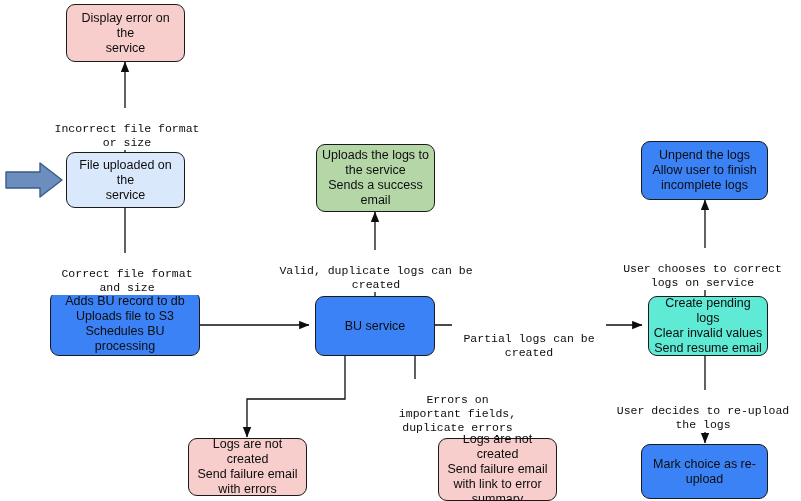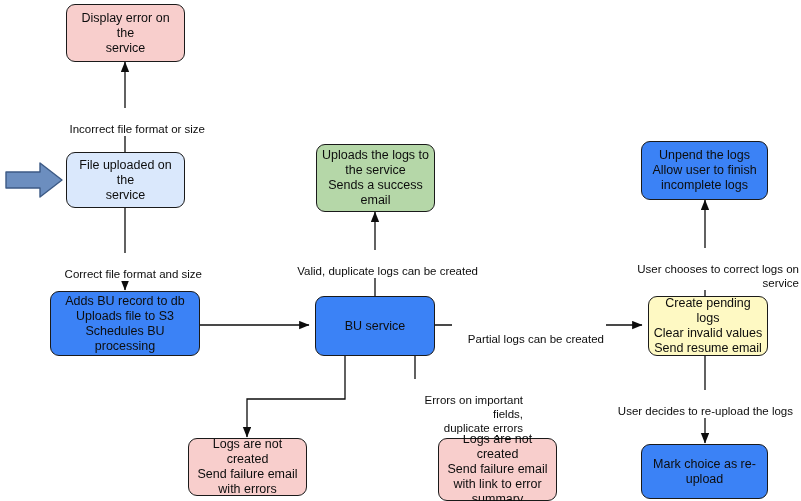--- a/index.html
+++ b/index.html
@@ -34,32 +34,33 @@
     text-align: center;
     color: #0d0d0d;
     font-size: 12.5px;
     line-height: 15px;
     white-space: pre-line;
     padding: 8px 4px;
   }
   .node.pink   { background: #f8cecc; }
   .node.blue   { background: #dae8fc; }
   .node.green  { background: #b5d7a8; justify-content: center; }
-  .node.yellow { background: #fef9c3; }
+  .node.yellow { background: #5eead4; }
   .node.white  { background: #3b82f6; }
   .edge-label {
     position: absolute;
     font-size: 11.5px;
     line-height: 14px;
     color: #0d0d0d;
-    text-align: right;
+    text-align: center;
     white-space: pre-line;
     background: #ffffff;
     padding: 0 2px;
     box-sizing: border-box;
+    font-family: Liberation Mono, monospace;
   }
 </style>
 </head>
 <body>
 
 <div id="canvas">
 
   <svg id="edges" xmlns="http://www.w3.org/2000/svg">
     <defs>
       <marker id="ah" markerWidth="9" markerHeight="9" refX="7.6" refY="3.2" orient="auto" markerUnits="strokeWidth">

